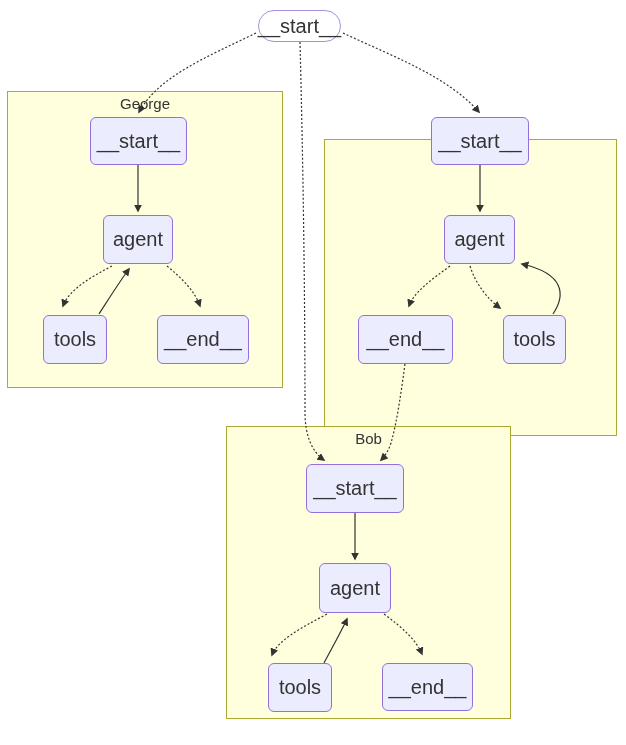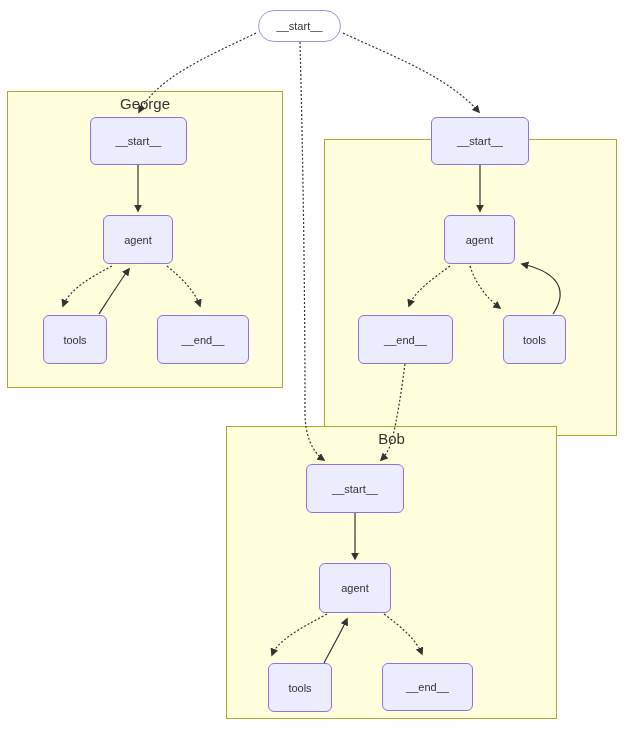--- a/index.html
+++ b/index.html
@@ -50,35 +50,35 @@
   }
   .node{
     position:absolute;
     background:var(--node-fill);
     border:1px solid var(--node-border);
     border-radius:6px;
     box-sizing:border-box;
     display:flex;
     align-items:center;
     justify-content:center;
-    font-size:11px;
+    font-size:20px;
     color:var(--text-color);
     z-index:3;
     white-space:nowrap;
   }
   .node.stadium{
     background:var(--root-fill);
     border-color:var(--root-border);
     border-radius:16px;
   }
   
   .n-root   {left:258px;top:10px; width:83px;height:32px;}
   .c-george {left:7px;  top:91px; width:276px;height:297px;}
   .c-eve    {left:324px;top:91px; width:293px;height:297px;margin-top:48px;}
-  .c-bob    {left:226px;top:426px;width:331px;height:293px;}
+  .c-bob    {left:226px;top:426px;width:285px;height:293px;}
   .n-g-start{left:90px; top:117px;width:97px;height:48px;}
   .n-g-agent{left:103px;top:215px;width:70px;height:49px;}
   .n-g-tools{left:43px; top:315px;width:64px;height:49px;}
   .n-g-end  {left:157px;top:315px;width:92px;height:49px;}
   .n-e-start{left:431px;top:117px;width:98px;height:48px;}
   .n-e-agent{left:444px;top:215px;width:71px;height:49px;}
   .n-e-end  {left:358px;top:315px;width:95px;height:49px;}
   .n-e-tools{left:503px;top:315px;width:63px;height:49px;}
   .n-b-start{left:306px;top:464px;width:98px;height:49px;}
   .n-b-agent{left:319px;top:563px;width:72px;height:50px;}

